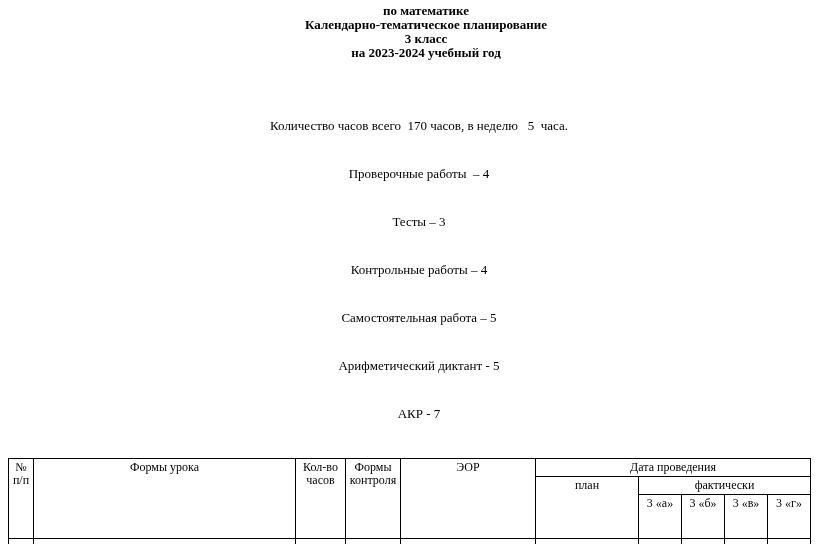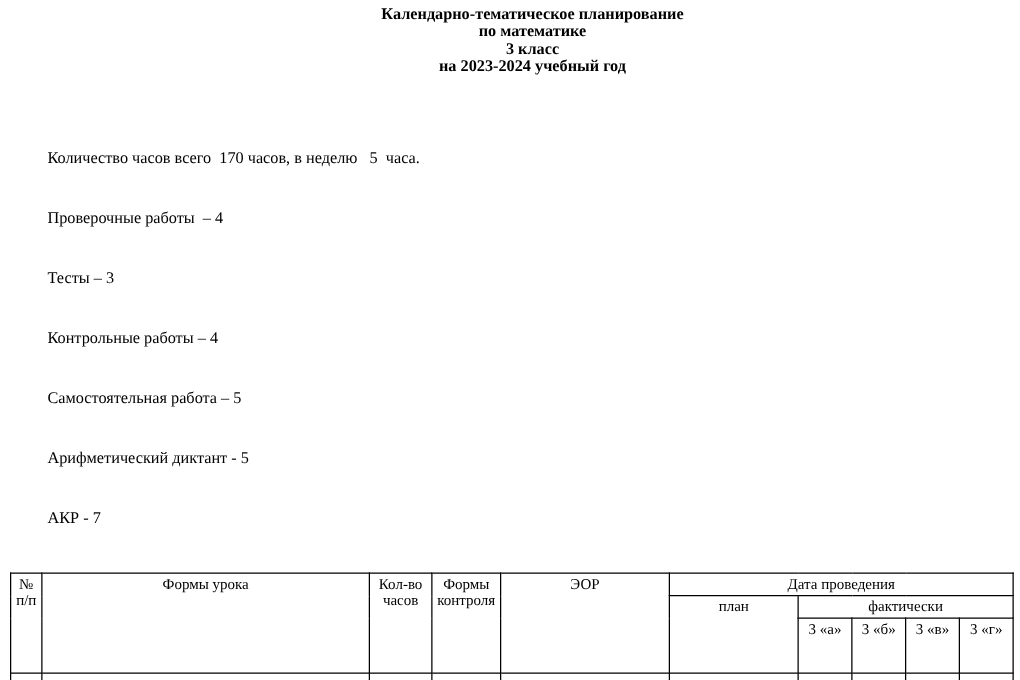--- a/index.html
+++ b/index.html
@@ -21,20 +21,21 @@
     text-align: center;
     font-weight: bold;
     font-size: 13px;
     line-height: 14px;
   }
   .summary {
     margin: 26px 16px 0 38px;
     font-size: 13px;
     line-height: 16px;
     white-space: pre-wrap;
+    text-align: center;
   }
   table.plan-table {
     margin: 4px 0 0 8px;
     border-collapse: collapse;
     table-layout: fixed;
     width: 802px;
     font-size: 13px;
   }
   .plan-table th, .plan-table td {
     border: 1px solid #000000;
@@ -70,22 +71,22 @@
   }
   td.c-fact { background: #ffffff; }
   tr.row-1 { height: 42px; }
 </style>
 </head>
 <body>
 
 <div class="page">
 
   <div class="title">
+    <div>по математике</div>
     <div>Календарно-тематическое планирование</div>
-    <div>по математике</div>
     <div>3 класс</div>
     <div>на 2023-2024 учебный год</div>
   </div>
 
   <div class="summary">
     <div>Количество часов всего  170 часов, в неделю   5  часа.</div>
     <div>Проверочные работы  – 4</div>
     <div>Тесты – 3</div>
     <div>Контрольные работы – 4</div>
     <div>Самостоятельная работа – 5</div>

